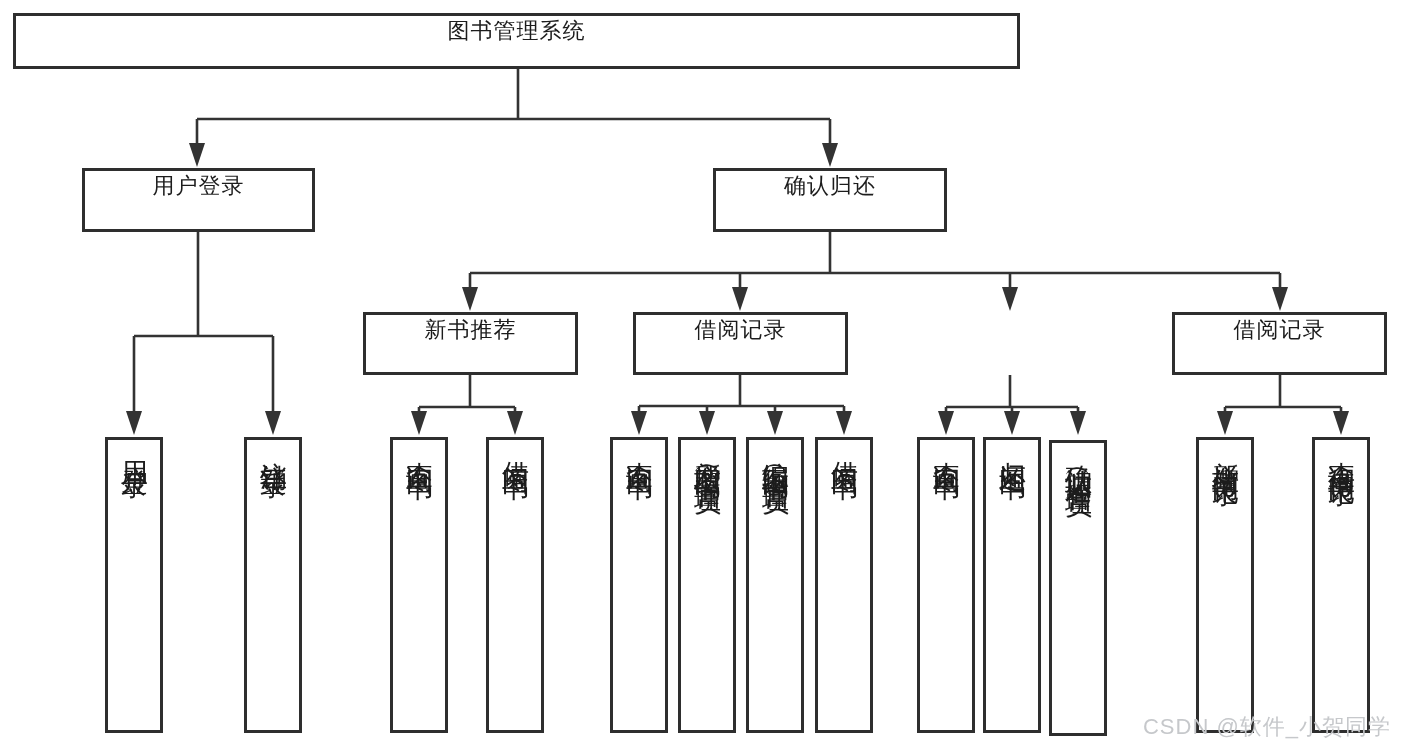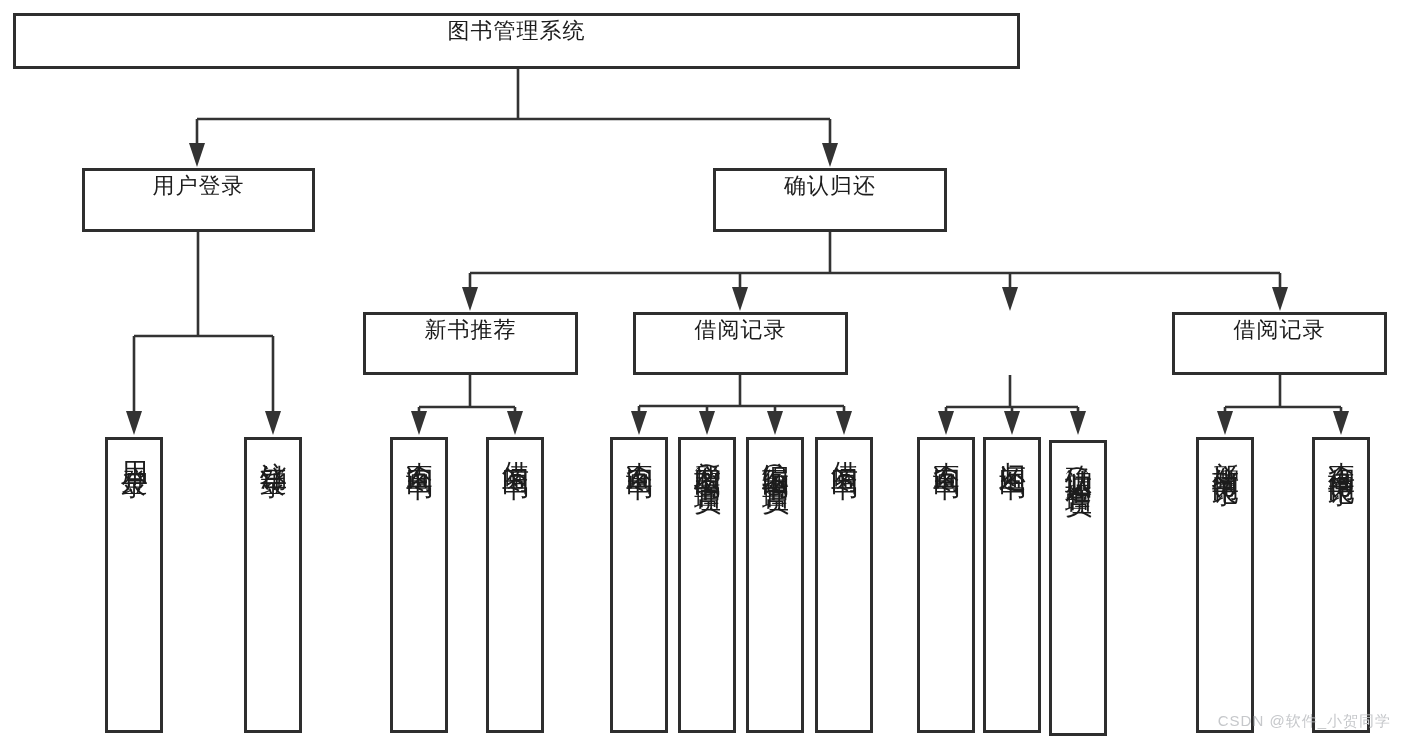--- a/index.html
+++ b/index.html
@@ -42,21 +42,21 @@
     font-size: 27px;
     line-height: 1;
     letter-spacing: 4px;
     white-space: nowrap;
   }
   .root-title { font-size: 22px; }
   .watermark {
     position: absolute;
     top: 712px;
     right: 14px;
-    font-size: 15px;
+    font-size: 22px;
     letter-spacing: 1px;
     color: #c6c8cb;
     white-space: nowrap;
   }
 </style>
 </head>
 <body>
 
 <div class="canvas">
 

